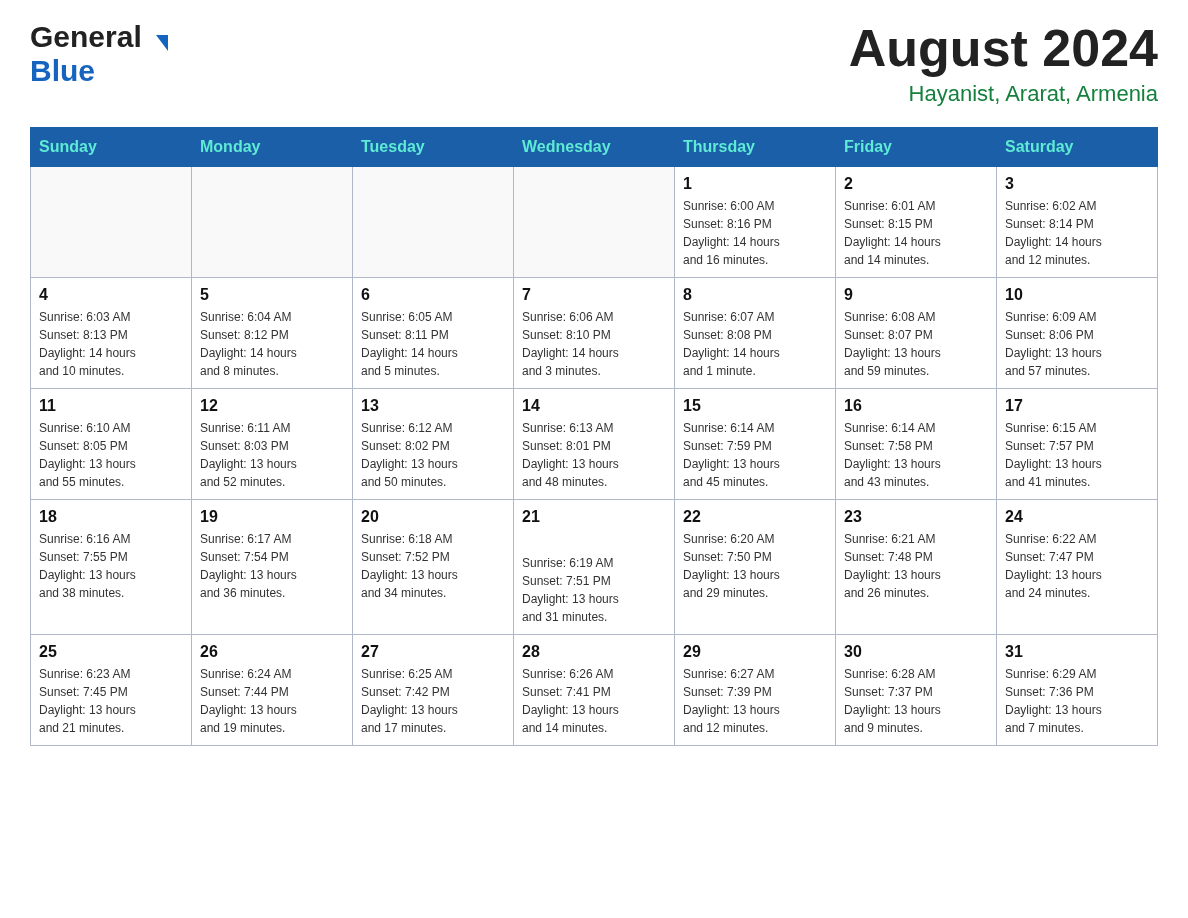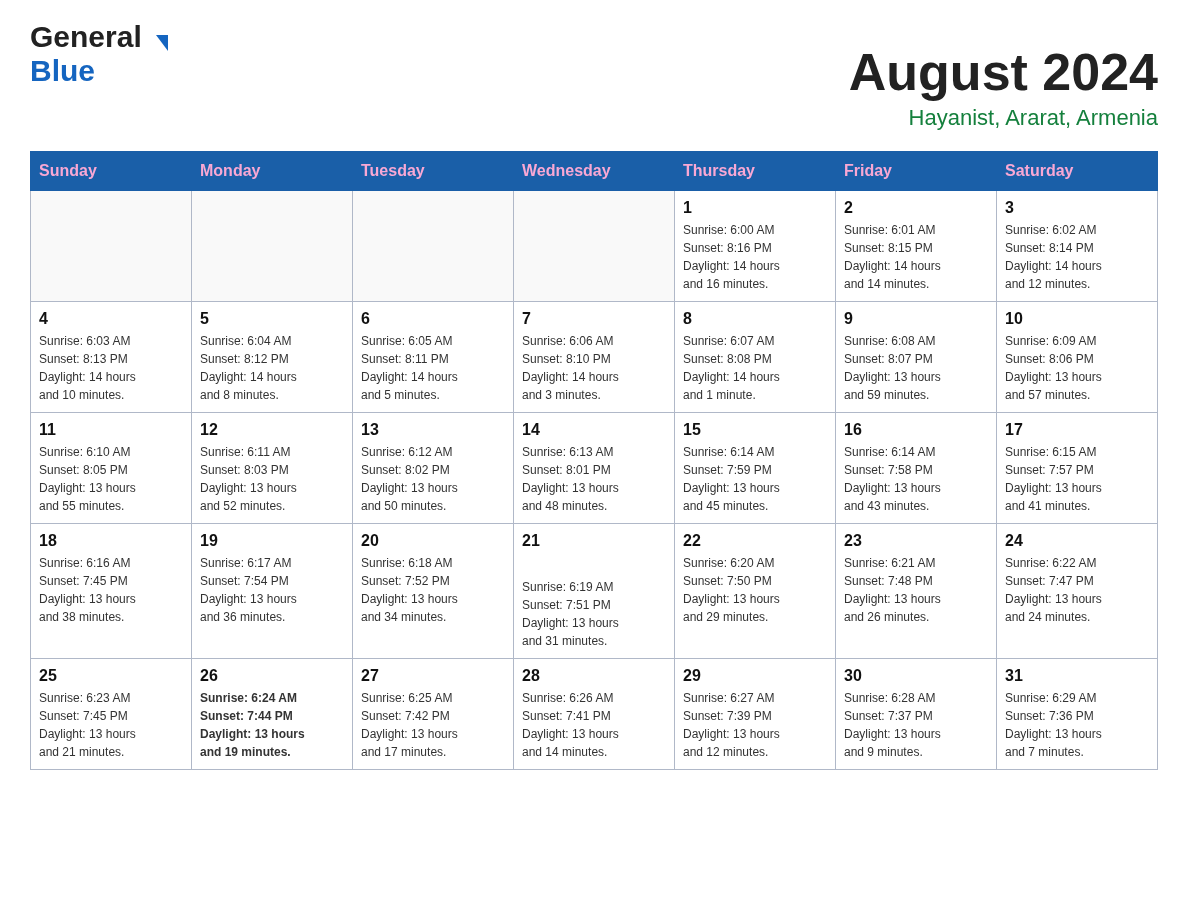--- a/index.html
+++ b/index.html
@@ -16,41 +16,40 @@
       align-items: flex-start;
       margin-bottom: 20px;
     }
     .logo {
       display: flex;
       flex-direction: column;
       align-items: flex-start;
     }
     .title-block {
       text-align: right;
-      margin-top: 24px;
     }
     .month-title {
       font-size: 52px;
       font-weight: bold;
       color: #222;
       line-height: 1.1;
     }
     .location-title {
       font-size: 22px;
       color: #15803d;
       margin-top: 4px;
     }
     .calendar {
       width: 100%;
       border-collapse: collapse;
       table-layout: fixed;
     }
     .calendar thead tr th {
       background: #1a5fa8;
-      color: #f9a8d4;
+      color: #5eead4;
       font-size: 16px;
       font-weight: bold;
       padding: 10px 8px;
       text-align: left;
       border: 1px solid #1a5fa8;
     }
     .calendar tbody tr td {
       vertical-align: top;
       border: 1px solid #b0b8c8;
       padding: 8px 8px;
@@ -258,21 +257,21 @@
           <div class="day-info" style="white-space: pre-line;">Sunrise: 6:15 AM
 Sunset: 7:57 PM
 Daylight: 13 hours
 and 41 minutes.</div>
         </td>
       </tr>
       <tr>
         <td>
           <span class="day-number">18</span>
           <div class="day-info" style="white-space: pre-line;">Sunrise: 6:16 AM
-Sunset: 7:45 PM
+Sunset: 7:55 PM
 Daylight: 13 hours
 and 38 minutes.</div>
         </td>
         <td>
           <span class="day-number">19</span>
           <div class="day-info" style="white-space: pre-line;">Sunrise: 6:17 AM
 Sunset: 7:54 PM
 Daylight: 13 hours
 and 36 minutes.</div>
         </td>
@@ -315,21 +314,21 @@
       <tr>
         <td>
           <span class="day-number">25</span>
           <div class="day-info" style="white-space: pre-line;">Sunrise: 6:23 AM
 Sunset: 7:45 PM
 Daylight: 13 hours
 and 21 minutes.</div>
         </td>
         <td>
           <span class="day-number">26</span>
-          <div class="day-info" style="white-space: pre-line; font-weight: bold;">Sunrise: 6:24 AM
+          <div class="day-info" style="white-space: pre-line;">Sunrise: 6:24 AM
 Sunset: 7:44 PM
 Daylight: 13 hours
 and 19 minutes.</div>
         </td>
         <td>
           <span class="day-number">27</span>
           <div class="day-info" style="white-space: pre-line;">Sunrise: 6:25 AM
 Sunset: 7:42 PM
 Daylight: 13 hours
 and 17 minutes.</div>

